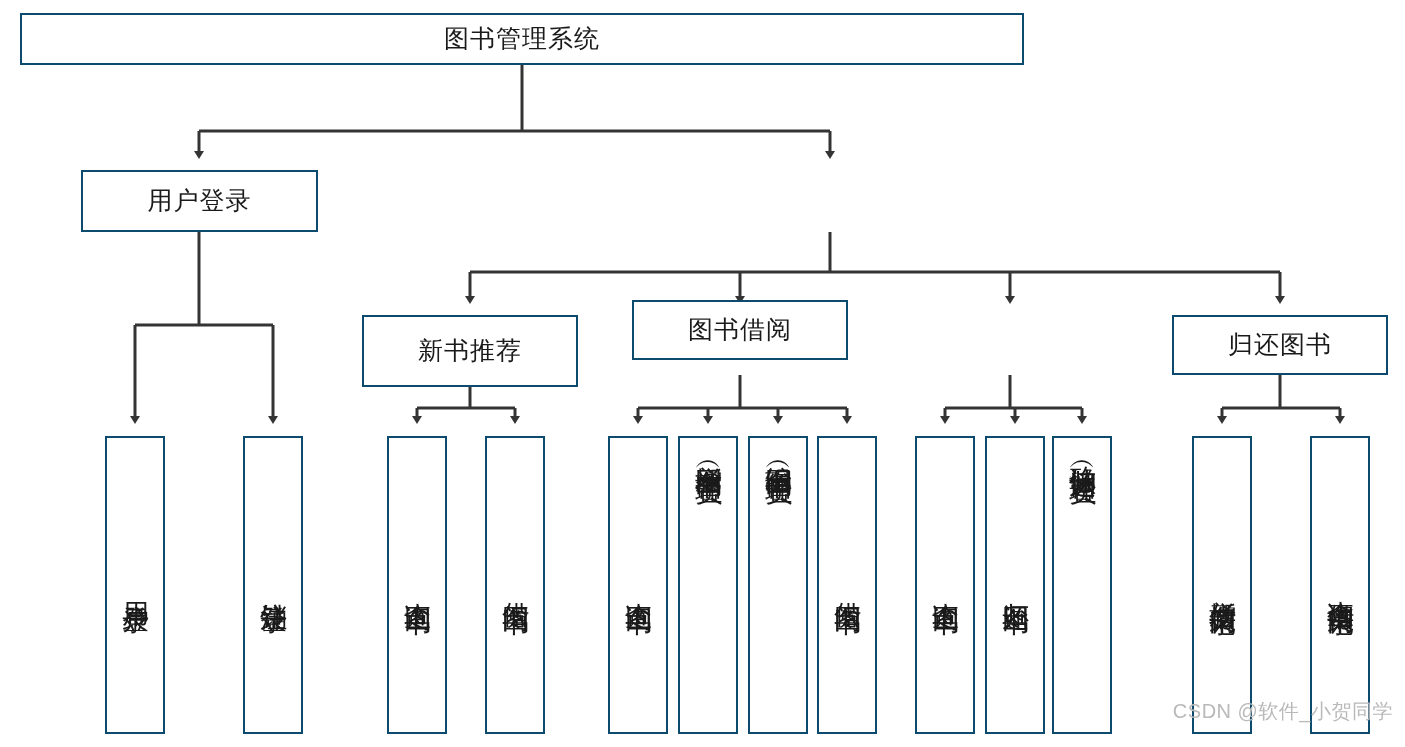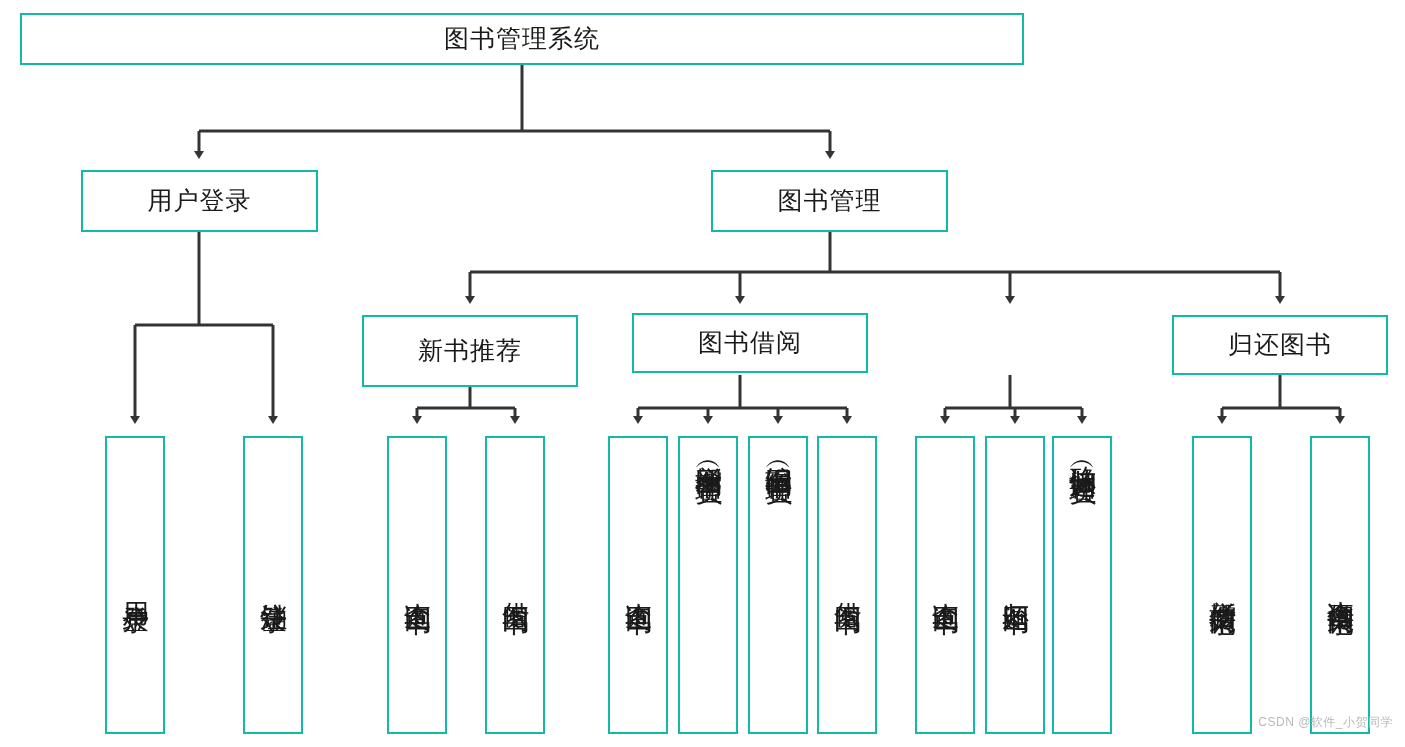--- a/index.html
+++ b/index.html
@@ -24,21 +24,21 @@
     top: 0;
     left: 0;
     width: 1405px;
     height: 747px;
     pointer-events: none;
   }
   .node {
     position: absolute;
     box-sizing: border-box;
     background: #ffffff;
-    border: 2px solid #14b8a6;
+    border: 2px solid #0c4a6e;
     display: flex;
     align-items: center;
     justify-content: center;
     color: #1a1a1a;
   }
   .node-label {
     display: block;
     text-align: center;
     line-height: 1.18;
   }
@@ -59,22 +59,22 @@
     white-space: nowrap;
     margin: 0 auto;
   }
   .node.vertical.mid .node-label {
     margin-top: auto;
     margin-bottom: auto;
   }
   .watermark {
     position: absolute;
     right: 12px;
-    bottom: 16px;
-    font-size: 12px;
+    bottom: 22px;
+    font-size: 20px;
     color: #b9b9b9;
     letter-spacing: 0.5px;
     white-space: nowrap;
     user-select: none;
   }
 </style>
 </head>
 <body>
 
 <div id="diagram-root">
@@ -129,28 +129,25 @@
     </g>
   </svg>
 
   <div class="node horizontal" style="left:20px; top:13px; width:1004px; height:52px;">
     <span class="node-label">图书管理系统</span>
   </div>
 
   <div class="node horizontal" style="left:81px; top:170px; width:237px; height:62px;">
     <span class="node-label">用户登录</span>
   </div>
-  <div class="node horizontal" style="left:711px; top:170px; width:237px; height:62px;">
-    <span class="node-label">图书管理</span>
-  </div>
 
   <div class="node horizontal" style="left:362px; top:315px; width:216px; height:72px;">
     <span class="node-label">新书推荐</span>
   </div>
-  <div class="node horizontal" style="left:632px; top:313px; width:236px; height:60px;">
+  <div class="node horizontal" style="left:632px; top:300px; width:216px; height:60px;">
     <span class="node-label">图书借阅</span>
   </div>
   <div class="node horizontal" style="left:1172px; top:315px; width:216px; height:60px;">
     <span class="node-label">归还图书</span>
   </div>
 
   <div class="node vertical mid" style="left:105px; top:436px; width:60px; height:298px;">
     <span class="node-label">用户登录</span>
   </div>
   <div class="node vertical mid" style="left:243px; top:436px; width:60px; height:298px;">

